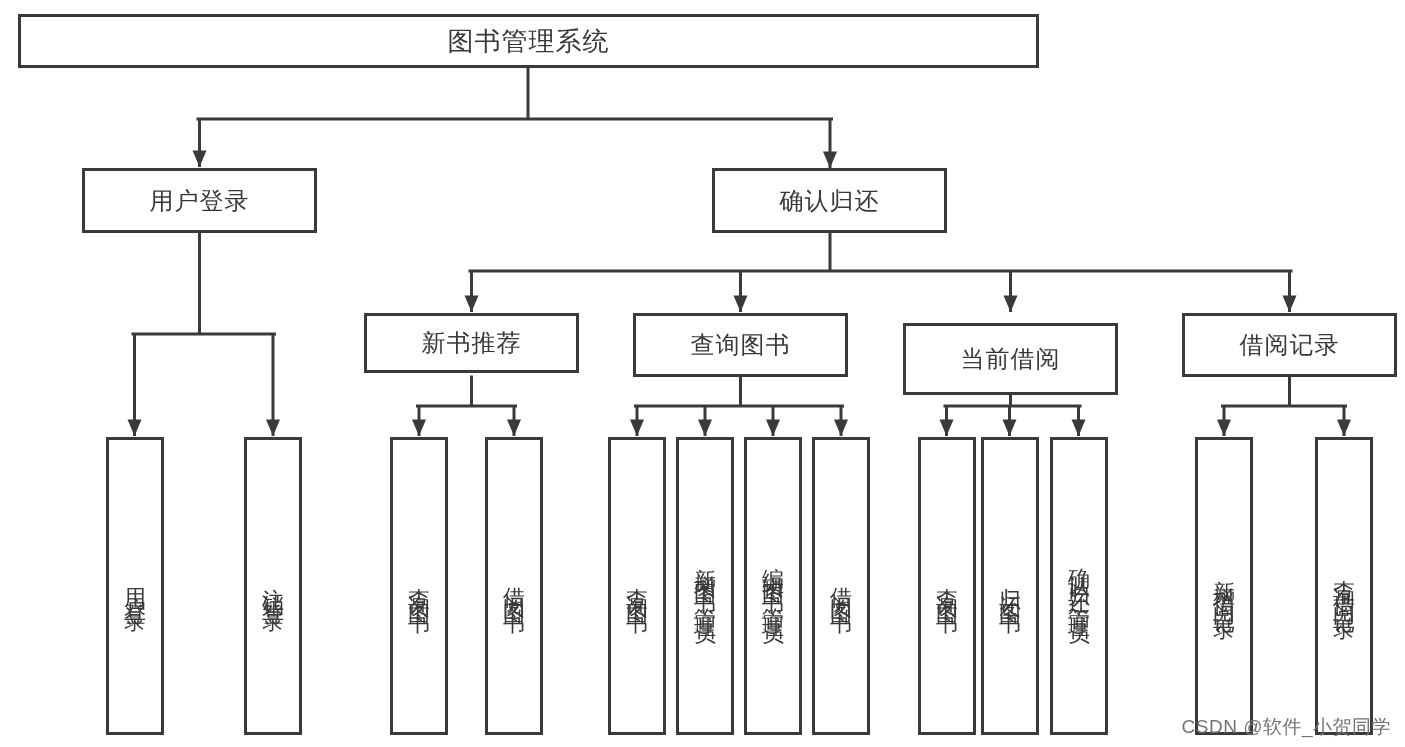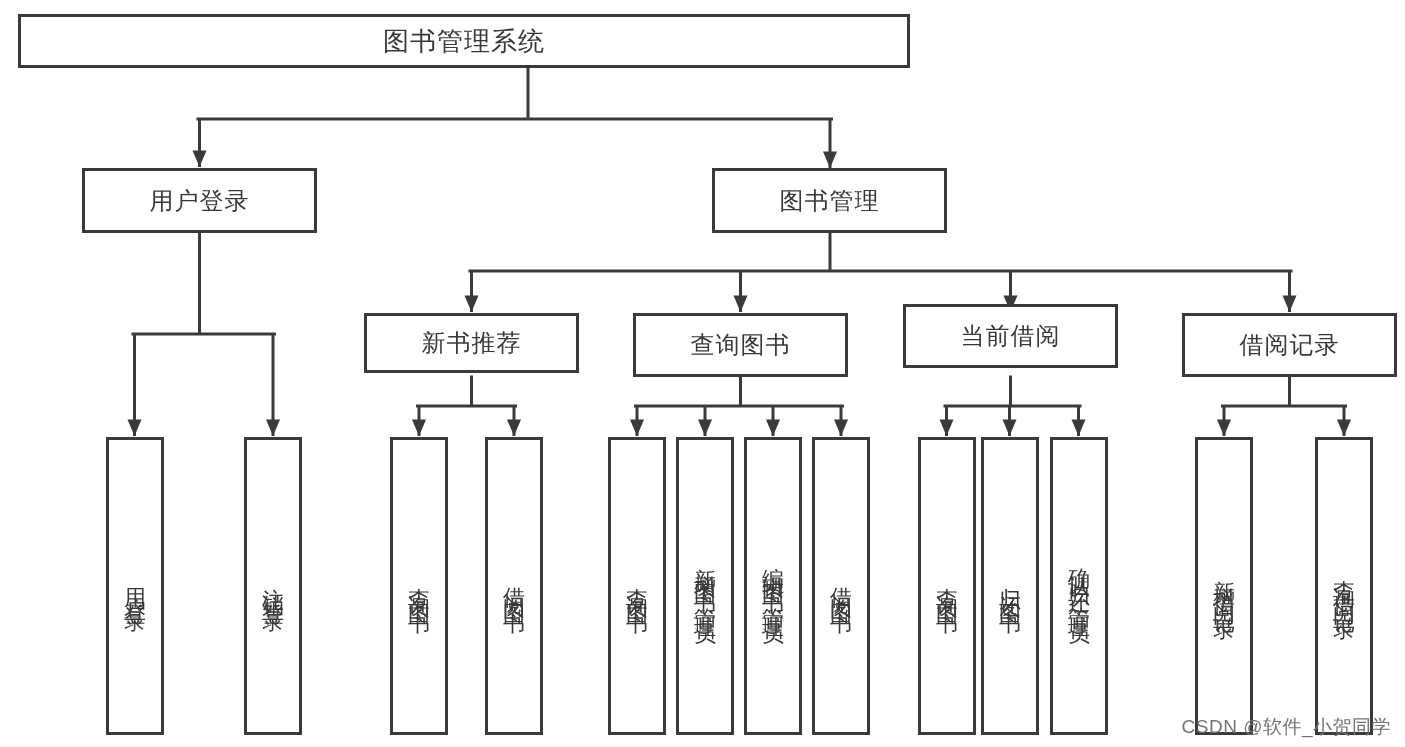--- a/index.html
+++ b/index.html
@@ -94,38 +94,38 @@
       <path d="M946.5 406 L946.5 436" marker-end="url(#arrow)"></path>
       <path d="M1009.5 406 L1009.5 436" marker-end="url(#arrow)"></path>
       <path d="M1078.5 406 L1078.5 436" marker-end="url(#arrow)"></path>
 
       <path d="M1289.5 377 L1289.5 406 M1222.5 406 L1345.5 406" stroke-linecap="square"></path>
       <path d="M1224 406 L1224 436" marker-end="url(#arrow)"></path>
       <path d="M1344 406 L1344 436" marker-end="url(#arrow)"></path>
     </g>
   </svg>
 
-  <div class="node root" style="left:18px;top:14px;width:892px;height:54px">
+  <div class="node root" style="left:18px;top:14px;width:1021px;height:54px">
     <span class="hlabel">图书管理系统</span>
   </div>
 
   <div class="node" style="left:82px;top:168px;width:235px;height:65px">
     <span class="hlabel">用户登录</span>
   </div>
   <div class="node" style="left:712px;top:168px;width:235px;height:65px">
-    <span class="hlabel">图书管理</span>
+    <span class="hlabel">确认归还</span>
   </div>
 
   <div class="node" style="left:364px;top:313px;width:215px;height:60px">
     <span class="hlabel">新书推荐</span>
   </div>
   <div class="node" style="left:633px;top:313px;width:215px;height:64px">
     <span class="hlabel">查询图书</span>
   </div>
-  <div class="node" style="left:903px;top:304px;width:215px;height:64px">
+  <div class="node" style="left:903px;top:323px;width:215px;height:72px">
     <span class="hlabel">当前借阅</span>
   </div>
   <div class="node" style="left:1182px;top:313px;width:215px;height:64px">
     <span class="hlabel">借阅记录</span>
   </div>
 
   <div class="node" style="left:106px;top:437px;width:58px;height:298px">
     <span class="vlabel">用户登录</span>
   </div>
   <div class="node" style="left:244px;top:437px;width:58px;height:298px">

